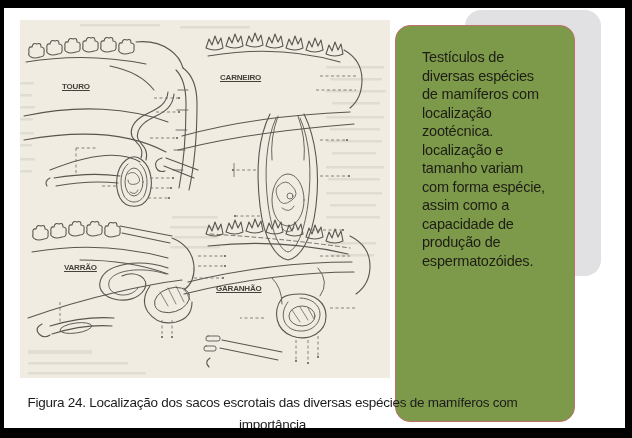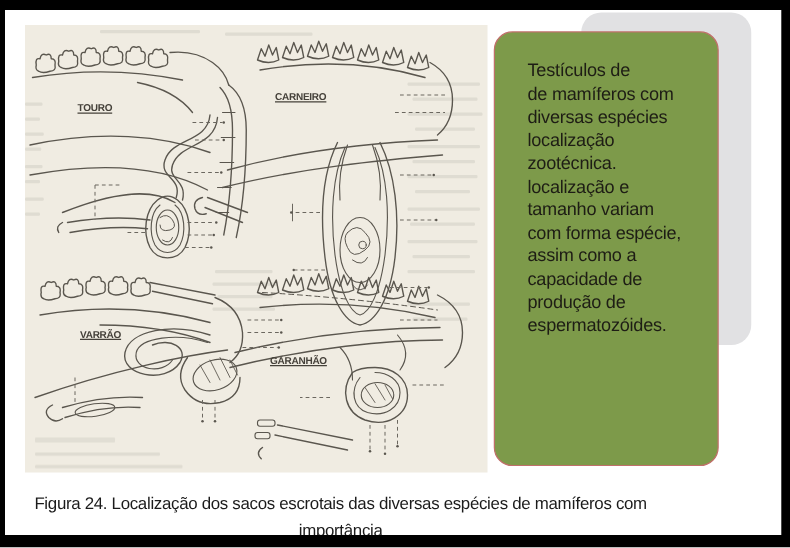--- a/index.html
+++ b/index.html
@@ -19,21 +19,21 @@
     position:absolute;font-size:8px;font-weight:bold;letter-spacing:-0.2px;
     color:#45413a;white-space:nowrap;text-decoration:underline;
   }
   
   .shadow-box{
     position:absolute;left:461px;top:2px;width:136px;height:266px;
     background:var(--shadow-box,#e1e1e3);border-radius:16px;z-index:1;
   }
   
   .callout{
-    position:absolute;left:391px;top:17px;width:180px;height:348px;box-sizing:border-box;
+    position:absolute;left:391px;top:17px;width:180px;height:397px;box-sizing:border-box;
     background:var(--callout-fill,#7d9a4a);
     border:1.5px solid var(--callout-border,#c0706a);
     border-radius:15px;z-index:2;
     padding:22px 8px 0 26px;
   }
   .callout .line{
     font-size:14.5px;line-height:18.5px;color:var(--callout-text,#1e1d15);
     letter-spacing:-0.2px;white-space:nowrap;
   }
   
@@ -221,22 +221,22 @@
       <div class="sp-label" style="left:42px;top:62px">TOURO</div>
       <div class="sp-label" style="left:200px;top:53px">CARNEIRO</div>
       <div class="sp-label" style="left:44px;top:243px">VARRÃO</div>
       <div class="sp-label" style="left:196px;top:264px">GARANHÃO</div>
     </div>
 
     <div class="shadow-box"></div>
 
     <div class="callout">
       <div class="line">Testículos de</div>
+      <div class="line">diversas espécies</div>
       <div class="line">de mamíferos com</div>
-      <div class="line">diversas espécies</div>
       <div class="line">localização</div>
       <div class="line">zootécnica.</div>
       <div class="line">localização e</div>
       <div class="line">tamanho variam</div>
       <div class="line">com forma espécie,</div>
       <div class="line">assim como a</div>
       <div class="line">capacidade de</div>
       <div class="line">produção de</div>
       <div class="line">espermatozóides.</div>
     </div>

